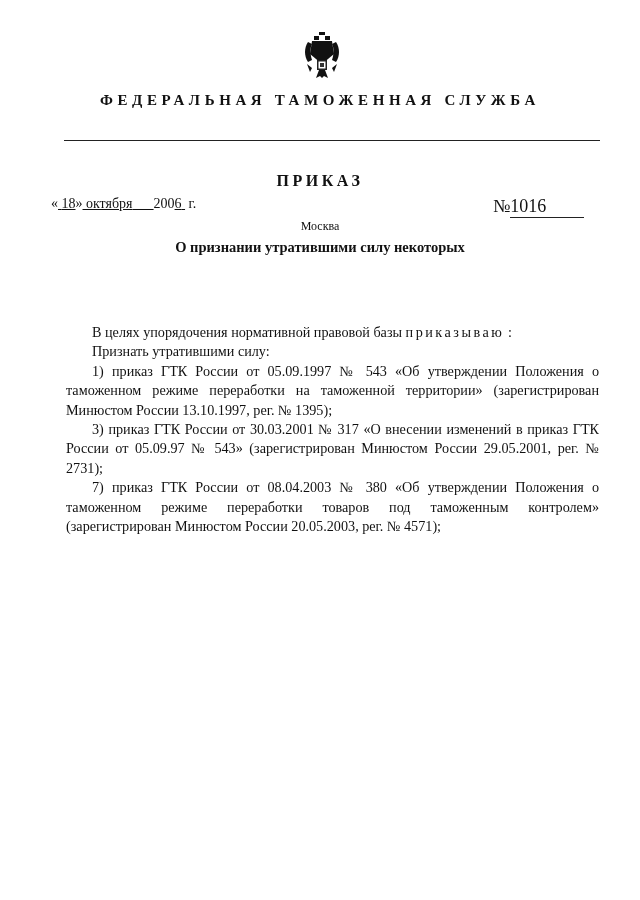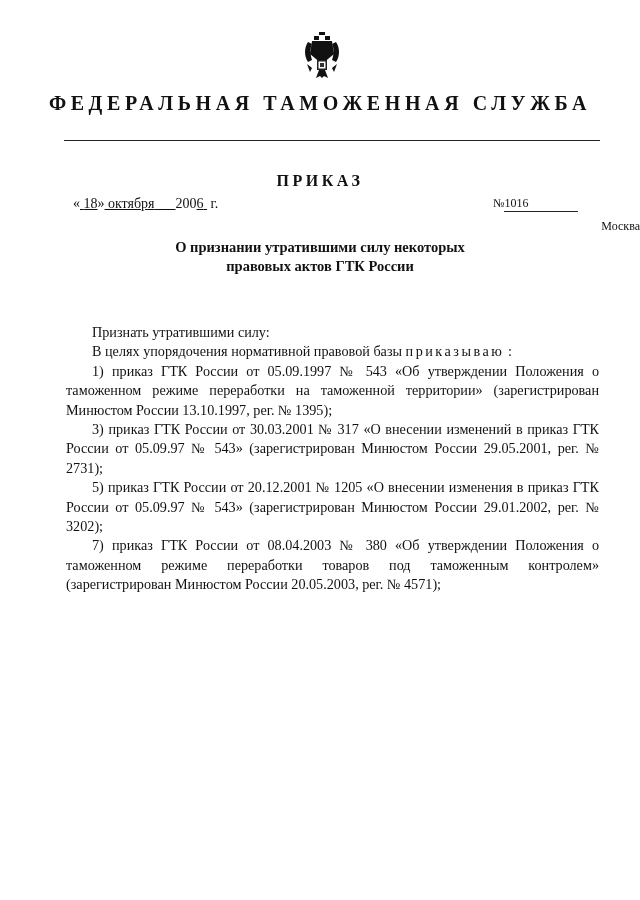--- a/index.html
+++ b/index.html
@@ -1,29 +1,29 @@
 <!DOCTYPE html>
 <html><head>
 <meta charset="utf-8">
 <style>
   html, body { margin: 0; padding: 0; background: #ffffff; }
   body { width: 640px; height: 900px; overflow: hidden; position: relative;
          font-family: "Liberation Serif", "DejaVu Serif", serif; color: #111; }
   .emblem { position: absolute; left: 302px; top: 30px; width: 40px; height: 50px; }
   .agency { position: absolute; left: 0; width: 640px; top: 92px; text-align: center;
-            font-weight: bold; font-size: 20px; letter-spacing: 4.6px; }
+            font-weight: bold; font-size: 15px; letter-spacing: 4.6px; }
   .rule { position: absolute; left: 64px; width: 536px; top: 140px; height: 0;
           border-top: 1.5px solid #222; }
   .title { position: absolute; left: 0; width: 640px; top: 172px; text-align: center;
            font-weight: bold; font-size: 16px; letter-spacing: 3.5px; }
-  .dateline { position: absolute; left: 73px; top: 196px; font-size: 14px; white-space: nowrap; }
+  .dateline { position: absolute; left: 51px; top: 196px; font-size: 14px; white-space: nowrap; }
   .dateline .u { text-decoration: underline; }
-  .number { position: absolute; left: 493px; top: 196px; font-size: 12px; white-space: nowrap; }
+  .number { position: absolute; left: 493px; top: 196px; font-size: 18px; white-space: nowrap; }
   .number .u { display: inline-block; border-bottom: 1px solid #222; width: 74px; }
-  .city { position: absolute; left: 0; width: 640px; top: 219px; text-align: right; font-size: 12px; }
+  .city { position: absolute; left: 0; width: 640px; top: 219px; text-align: center; font-size: 12px; }
   .subject { position: absolute; left: 0; width: 640px; top: 238px; text-align: center;
              font-weight: bold; font-size: 14.5px; line-height: 19px; }
   .body { position: absolute; left: 66px; width: 533px; top: 323px; font-size: 14.2px; line-height: 19.4px; }
   .body p { margin: 0; text-align: justify; text-align-last: left; }
   .indent { text-indent: 26px; }
   .spaced { letter-spacing: 2.5px; }
 </style>
 </head>
 <body>
 
@@ -55,23 +55,21 @@
 </div>
 
 <div class="number">
   <span>№</span><span class="u">1016</span>
 </div>
 
 <div class="city">Москва</div>
 
 <div class="subject">
   <div>О признании утратившими силу некоторых</div>
-  <div>правовых актов ГТК России</div>
 </div>
 
 <div class="body">
+  <p class="indent"><span>В целях упорядочения нормативной правовой базы</span> <span class="spaced">приказываю</span> <span>:</span></p>
   <p class="indent">Признать утратившими силу:</p>
-  <p class="indent"><span>В целях упорядочения нормативной правовой базы</span> <span class="spaced">приказываю</span> <span>:</span></p>
   <p class="indent"><span>1)</span> <span>приказ ГТК России от 05.09.1997 № 543 «Об утверждении Положения о таможенном режиме переработки на таможенной территории» (зарегистрирован Минюстом России 13.10.1997, рег. № 1395);</span></p>
   <p class="indent"><span>3)</span> <span>приказ ГТК России от 30.03.2001 № 317 «О внесении изменений в приказ ГТК России от 05.09.97 № 543» (зарегистрирован Минюстом России 29.05.2001, рег. № 2731);</span></p>
-  <p class="indent"><span>5)</span> <span>приказ ГТК России от 20.12.2001 № 1205 «О внесении изменения в приказ ГТК России от 05.09.97 № 543» (зарегистрирован Минюстом России 29.01.2002, рег. № 3202);</span></p>
   <p class="indent"><span>7)</span> <span>приказ ГТК России от 08.04.2003 № 380 «Об утверждении Положения о таможенном режиме переработки товаров под таможенным контролем» (зарегистрирован Минюстом России 20.05.2003, рег. № 4571);</span></p>
 </div>
 
 </body></html>

